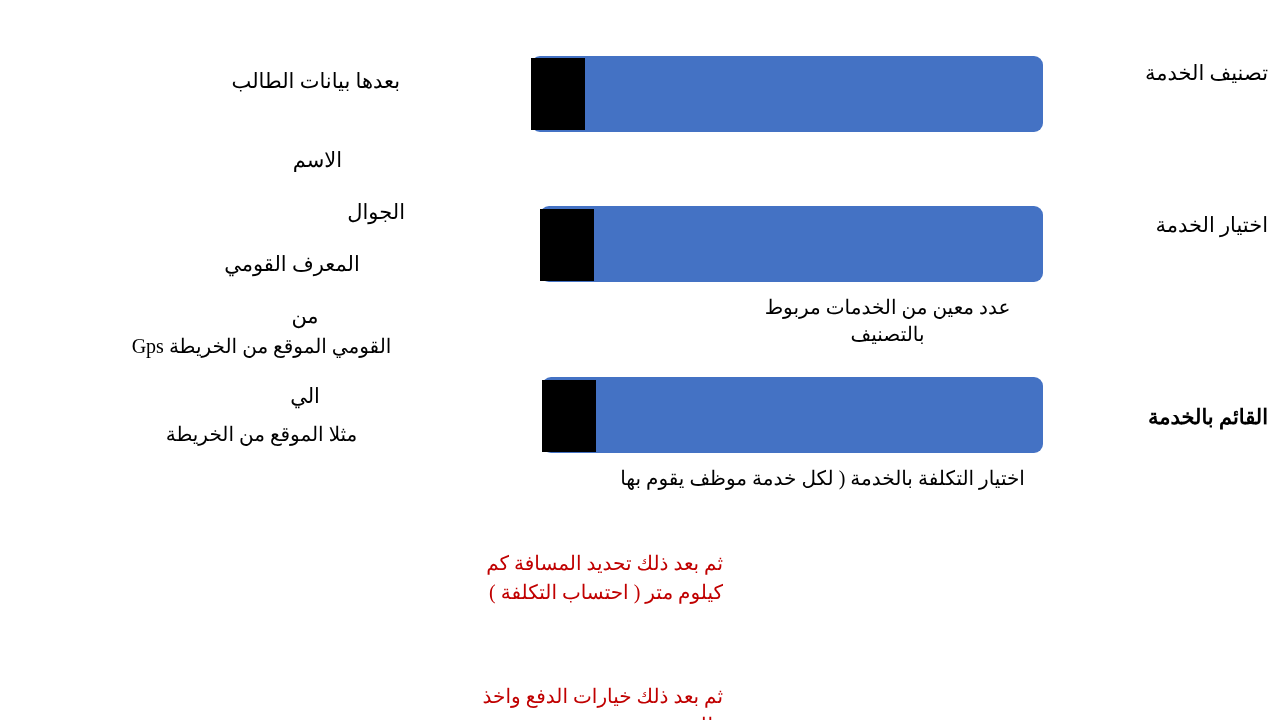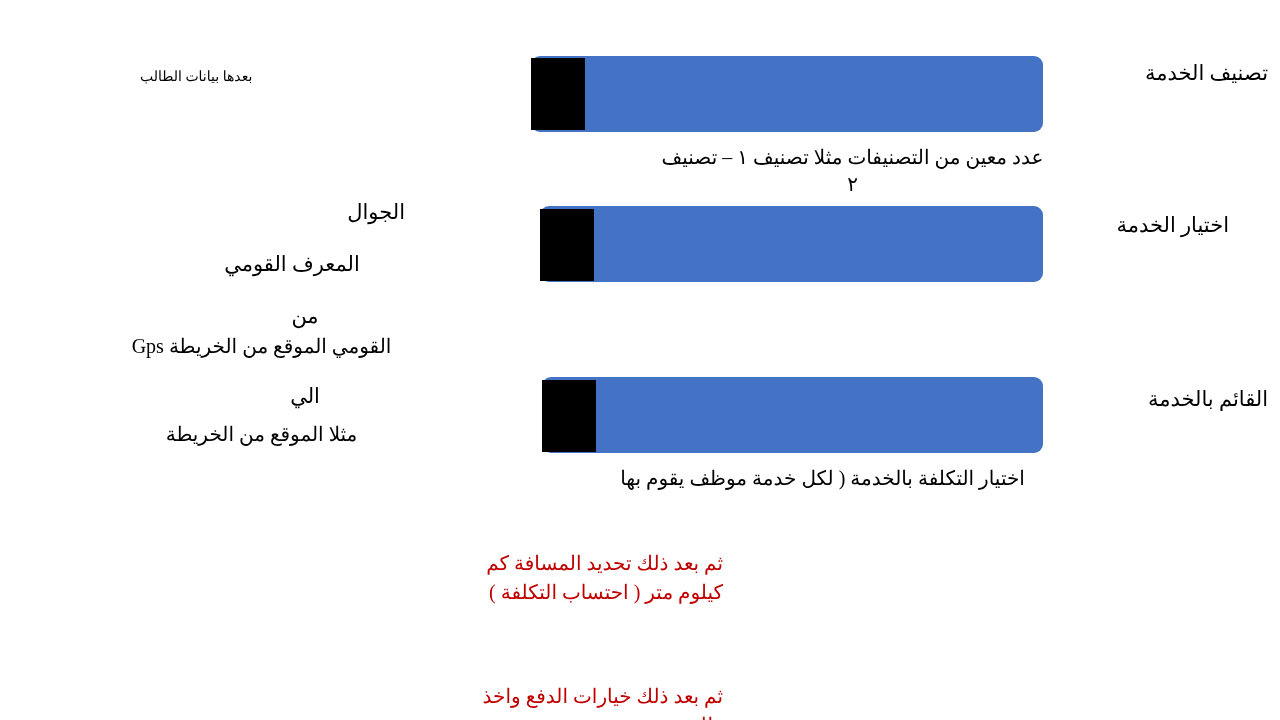--- a/index.html
+++ b/index.html
@@ -47,22 +47,22 @@
     position: absolute;
     text-align: center;
     font-size: 20px;
     line-height: 1.35;
     color: #000000;
   }
 
   
   .left-heading {
     position: absolute;
-    text-align: left;
-    font-size: 14px;
+    text-align: right;
+    font-size: 21px;
     line-height: 1.3;
     white-space: nowrap;
   }
   .field {
     position: absolute;
     text-align: center;
     font-size: 21px;
     line-height: 1.3;
     white-space: nowrap;
   }
@@ -85,37 +85,38 @@
 </head>
 <body>
 
 <div class="canvas">
 
   <div class="bar" style="left:531px; top:56px; width:512px; height:76px;"></div>
   <div class="bar-block" style="left:531px; top:58px; width:54px; height:72px;"></div>
 
   <div class="stage-label" style="left:1053px; top:60px; width:215px;">تصنيف الخدمة</div>
 
-  <div class="caption" style="left:660px; top:144px; width:385px;">عدد معين من التصنيفات مثلا تصنيف ١ – تصنيف ٢</div>
 
   <div class="bar" style="left:540px; top:206px; width:503px; height:76px;"></div>
   <div class="bar-block" style="left:540px; top:209px; width:54px; height:72px;"></div>
 
-  <div class="stage-label" style="left:1014px; top:212px; width:215px;">اختيار الخدمة</div>
+  <div class="stage-label" style="left:1053px; top:212px; width:215px;">اختيار الخدمة</div>
 
+  <div class="caption" style="left:730px; top:294px; width:315px;">عدد معين من الخدمات مربوط بالتصنيف</div>
 
   <div class="bar" style="left:542px; top:377px; width:501px; height:76px;"></div>
   <div class="bar-block" style="left:542px; top:380px; width:54px; height:72px;"></div>
 
-  <div class="stage-label" style="left:1053px; top:386px; width:215px;">القائم بالخدمة</div>
+  <div class="stage-label" style="left:1053px; top:404px; width:215px;font-weight:bold;">القائم بالخدمة</div>
 
   <div class="caption" style="left:600px; top:465px; width:445px;">اختيار التكلفة بالخدمة ( لكل خدمة موظف يقوم بها</div>
 
   <div class="left-heading" style="left:140px; top:68px; width:260px;">بعدها بيانات الطالب</div>
 
+  <div class="field" style="left:230px; top:147px; width:175px;">الاسم</div>
 
   <div class="field" style="left:230px; top:199px; width:175px;text-align:right;">الجوال</div>
 
   <div class="field" style="left:192px; top:251px; width:200px;">المعرف القومي</div>
 
   <div class="field" style="left:205px; top:303px; width:200px;">من</div>
 
   <div class="field-wide" style="left:118px; top:333px; width:287px;">القومي الموقع من الخريطة Gps</div>
 
   <div class="field" style="left:205px; top:383px; width:200px;">الي</div>

